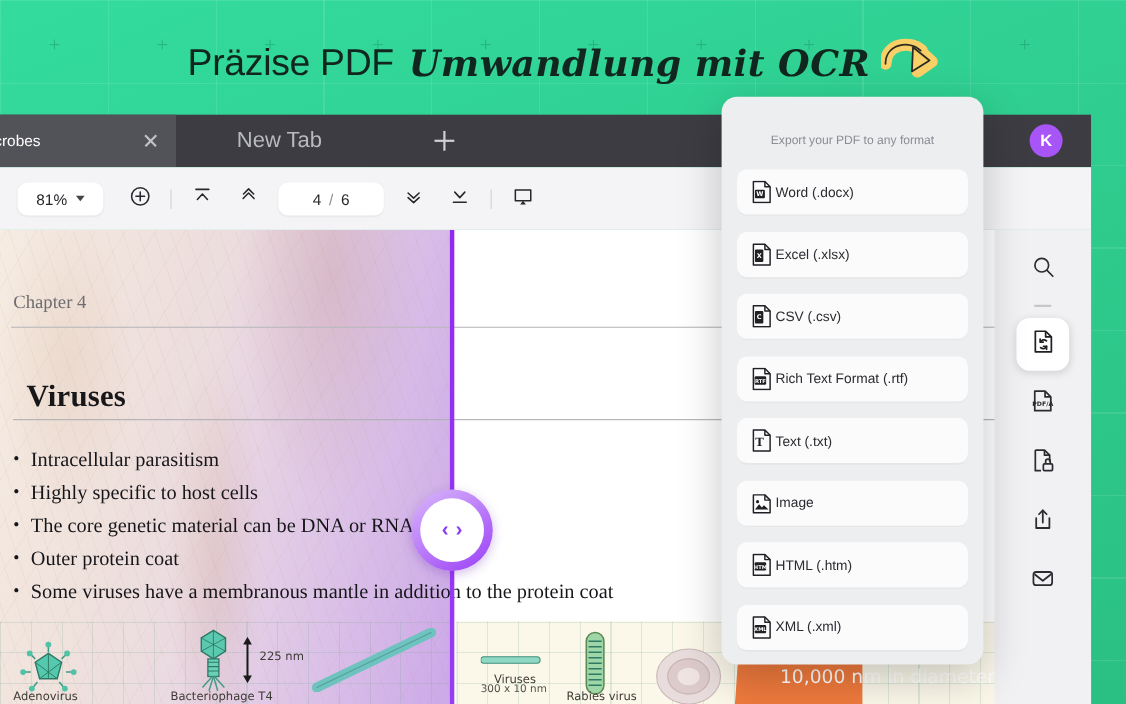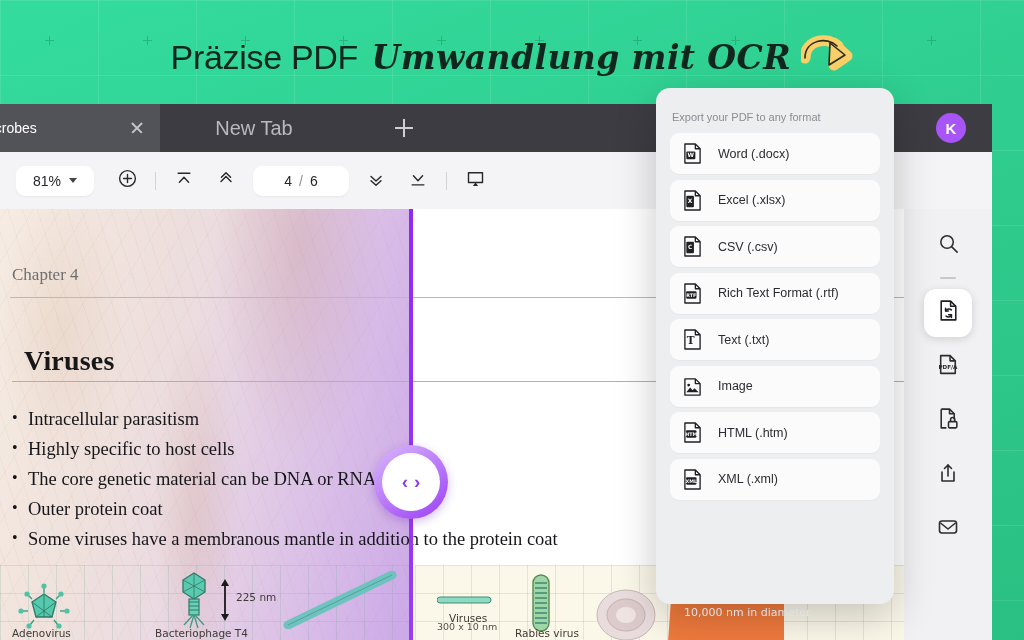--- a/index.html
+++ b/index.html
@@ -237,28 +237,29 @@
     background:#eceef0;
     border-radius:14px;
     box-shadow:0 12px 40px rgba(0,0,0,.22);
     overflow:hidden;
   }
   #export-head { padding:18px 16px 10px; }
   #export-head .et {
     font-size:15px; font-weight:700; color:#24242a; letter-spacing:.1px;
   }
   #export-head .es {
-    font-size:11px; color:#8c8c94; margin-top:5px;
+    font-size:11px; color:#8c8c94; margin-top:16px;text-align:center;
   }
   #export-list { padding:0 14px; display:flex; flex-direction:column; gap:5.5px; }
   .export-item {
     height:41px; background:#fbfbfc; border-radius:9px;
-    display:flex; align-items:center; gap:16px; padding-left:13px;
+    display:flex; align-items:center; gap:3px; padding-left:13px;
     font-size:12.5px; color:#2b2b31;
     box-shadow:0 1px 1px rgba(0,0,0,.03);
+    margin-top:10px;
   }
   .export-item .fi { flex:none; width:19px; height:21px; }
   .fi-tag {
     font-family:"DejaVu Sans", sans-serif;
     font-size:6.2px; font-weight:700; fill:#ffffff;
   }
 </style>
 </head>
 <body>
 
@@ -502,21 +503,21 @@
           <svg style="position:absolute;left:596px;top:24px;" width="60" height="52">
             <ellipse cx="30" cy="26" rx="29" ry="25" fill="#e9dcdc" stroke="#c9b7b7" stroke-width="1"></ellipse>
             <ellipse cx="30" cy="26" rx="19" ry="16" fill="#ddcbcb" stroke="#c6b2b2" stroke-width="1"></ellipse>
             <ellipse cx="30" cy="26" rx="10" ry="8" fill="#efe4e2"></ellipse>
           </svg>
 
           <svg style="position:absolute;left:668px;top:16px;" width="118" height="60">
             <path d="M6 2 C26 0, 100 0, 116 4 L116 60 L0 60 C2 40, 2 16, 6 2Z" fill="#ef7a3d"></path>
           </svg>
           <div class="figlabel" style="left:684px;top:24px;color:#ffffff;font-size:11px;">blood cell</div>
-          <div class="figlabel" style="left:684px;top:41px;color:#ffffff;font-size:11px;">10,000 nm in diameter</div>
+          <div class="figlabel" style="left:709px;top:41px;color:#ffffff;font-size:17px;">10,000 nm in diameter</div>
         </div>
       </div>
     </div>
 
     <div id="page-before">
       <div class="paper-tex"></div>
       <div class="purple-wash"></div>
       <div class="pagetext">
         <div class="chapter">Chapter 4</div>
         <div class="rule1"></div>

